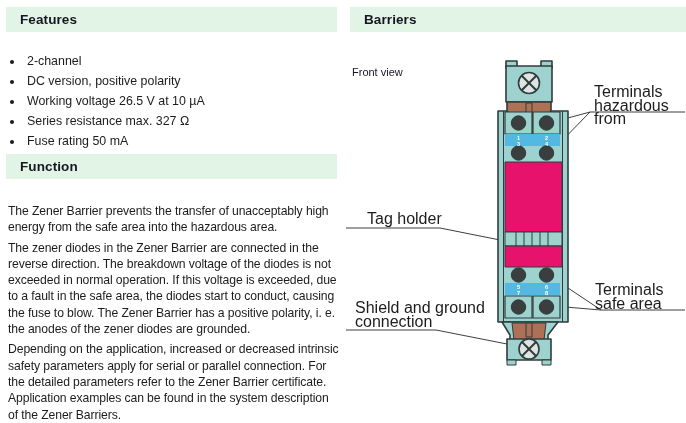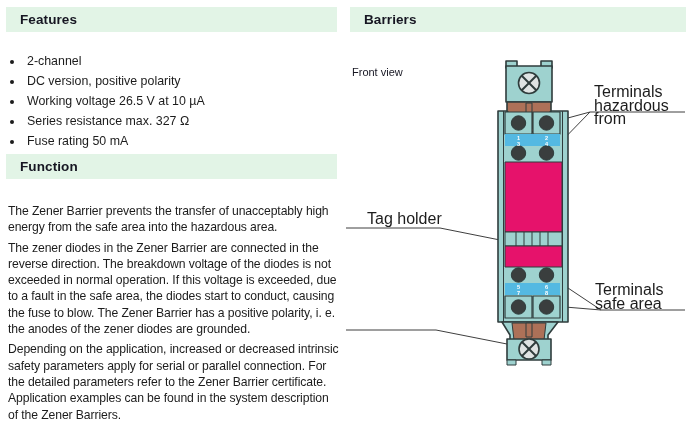--- a/index.html
+++ b/index.html
@@ -177,14 +177,18 @@
 
   <div class="callout co-hazardous">
     <div>Terminals</div>
     <div>hazardous from</div>
   </div>
   <div class="callout co-safe">
     <div>Terminals</div>
     <div>safe area</div>
   </div>
   <div class="callout co-tag">Tag holder</div>
+  <div class="callout co-shield">
+    <div>Shield and ground</div>
+    <div>connection</div>
+  </div>
 
 </div>
 
 </body></html>

